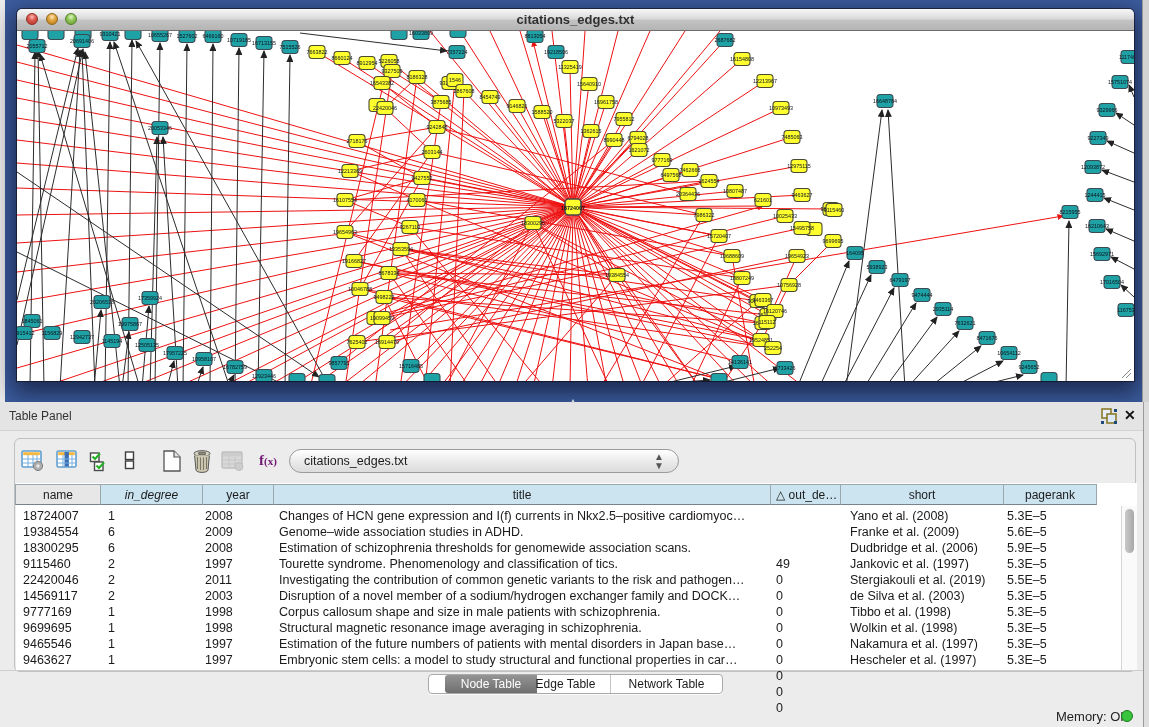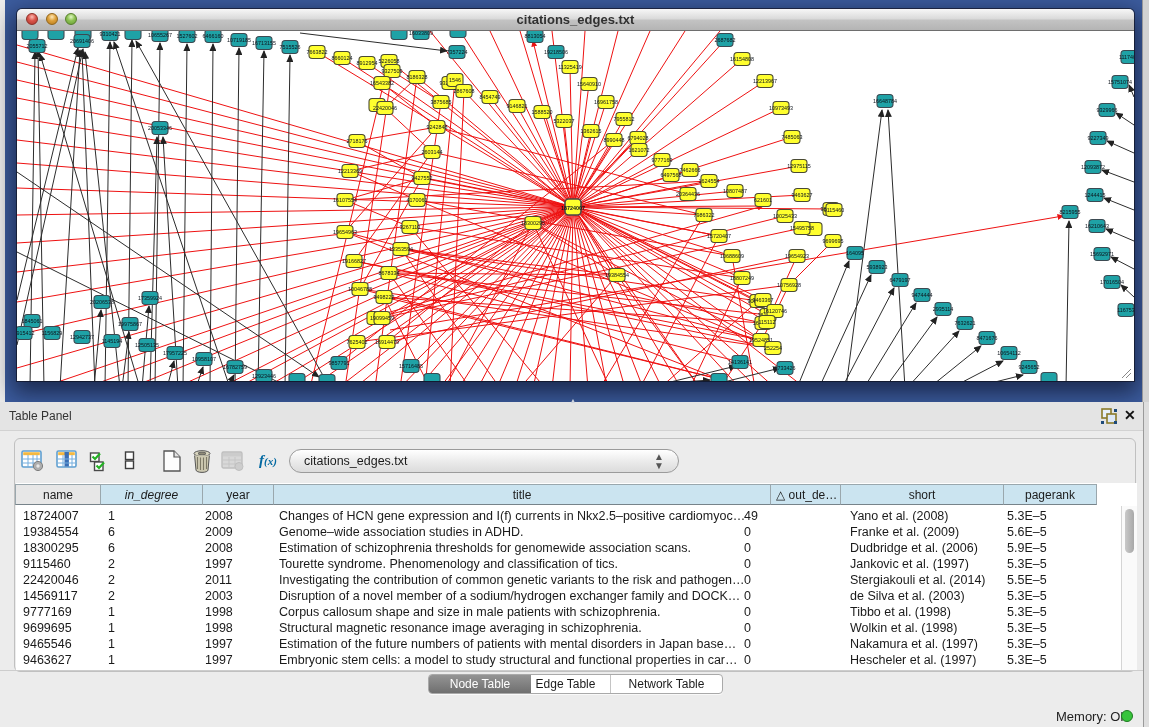--- a/index.html
+++ b/index.html
@@ -34,47 +34,47 @@
 #ptitle svg { position:absolute; top:6px; }
 #pclose { position:absolute; left:1124px; top:5px; font-size:14px; font-weight:bold;
   color:#111; }
 #handle { position:absolute; left:566px; top:-3px; width:14px; height:5px;
   color:#cfd4de; font-size:7px; line-height:4px; text-align:center; }
 #inner { position:absolute; left:14px; top:36px; width:1122px; height:234px;
   border:1px solid #c0c0c0; border-radius:6px; background:#ececec; }
 #toolbar { position:absolute; left:14px; top:38px; height:36px; }
 #toolbar svg { position:absolute; top:9px; }
 #fx { position:absolute; left:245px; top:12px; font-family:"Liberation Serif", serif;
-  font-style:italic; font-weight:bold; font-size:15px; color:#0369a1; }
+  font-weight:bold; font-size:15px; color:#701a75; }
 #combo { position:absolute; left:289px; top:47px; width:390px; height:24px;
   border:1px solid #9b9b9b; border-radius:12px;
   background:linear-gradient(#ffffff,#e8e8e8 60%, #dcdcdc); }
 #combo .t { position:absolute; left:14px; top:4px; font-size:12.5px; color:#1b1b1b; }
 #combo .a { position:absolute; right:14px; top:2px; font-size:10px; color:#555;
   line-height:9px; text-align:center; }
 #table { position:absolute; left:16px; top:81px; width:1121px; height:187px;
   background:#fff; }
 #thead { position:absolute; left:15px; top:82px; height:22px; font-size:12px; color:#1c1c1c; }
 #thead span { position:absolute; top:0; height:21px; line-height:21px; text-align:center;
   background:#cbe4f0; border-top:1px solid #9aa7ad; border-right:1px solid #9aa7ad;
   border-bottom:1px solid #77838a; }
 .tr { position:absolute; left:16px; height:16px; width:1100px; font-size:12.5px;
   color:#1a1a1a; line-height:16px; white-space:nowrap; }
 .tr span { position:absolute; top:0; }
 .c1 { left:7px; } .c2 { left:92px; } .c3 { left:189px; } .c4 { left:263px; }
-.c5 { left:728px; } .c6 { left:834px; } .c7 { left:991px; }
+.c5 { left:760px;margin-top:48px; } .c6 { left:834px; } .c7 { left:991px; }
 #vscroll { position:absolute; left:1121px; top:104px; width:16px; height:164px;
   background:#fafafa; border-left:1px solid #d5d5d5; }
 #vscroll .th { position:absolute; left:3px; top:3px; width:9px; height:44px;
   background:linear-gradient(90deg,#c9c9c9,#a8a8a8); border-radius:5px; }
 #tabs { position:absolute; left:428px; top:272px; width:295px; height:20px;
   border:1px solid #a9a9a9; border-radius:4px; background:#fff; font-size:12px;
   box-shadow:0 1px 0 rgba(255,255,255,.7); }
 #tabs span { position:absolute; top:0; height:18px; line-height:18px; text-align:center; }
-#tabs .s1 { left:0; width:102px; color:#fff;
+#tabs .s1 { left:16px; width:92px; color:#fff;
   background:linear-gradient(#949494,#6f6f6f); border-radius:3px 0 0 3px; }
 #tabs .s2 { left:92px; width:90px; color:#1c1c1c; border-right:1px solid #c4c4c4; }
 #tabs .s3 { left:182px; width:111px; color:#1c1c1c; }
 #tabline { position:absolute; left:0; top:268px; width:1149px; height:1px; background:#cdcdcd; }
 #mem { position:absolute; left:1056px; top:307px; font-size:13px; color:#222; }
 #memdot { position:absolute; left:1121px; top:308px; width:12px; height:12px;
   border-radius:50%; background:#38c43c; border:1px solid #1d7a20; }
 #panel .rstrip2 { position:absolute; left:1143px; top:0; width:6px; height:325px;
   background:#dedede; border-left:1px solid #9a9a9a; }
 .nl { font-size:5.4px; fill:#0d141c; text-anchor:middle;
@@ -704,21 +704,21 @@
       <span class="c5">0</span>
       <span class="c6">Jankovic et al. (1997)</span>
       <span class="c7">5.3E–5</span>
     </div>
 <div class="tr" style="top:170px">
       <span class="c1">22420046</span>
       <span class="c2">2</span>
       <span class="c3">2011</span>
       <span class="c4">Investigating the contribution of common genetic variants to the risk and pathogen…</span>
       <span class="c5">0</span>
-      <span class="c6">Stergiakouli et al. (2014)</span>
+      <span class="c6">Stergiakouli et al. (2019)</span>
       <span class="c7">5.5E–5</span>
     </div>
 <div class="tr" style="top:186px">
       <span class="c1">14569117</span>
       <span class="c2">2</span>
       <span class="c3">2003</span>
       <span class="c4">Disruption of a novel member of a sodium/hydrogen exchanger family and DOCK…</span>
       <span class="c5">0</span>
       <span class="c6">de Silva et al. (2003)</span>
       <span class="c7">5.3E–5</span>

